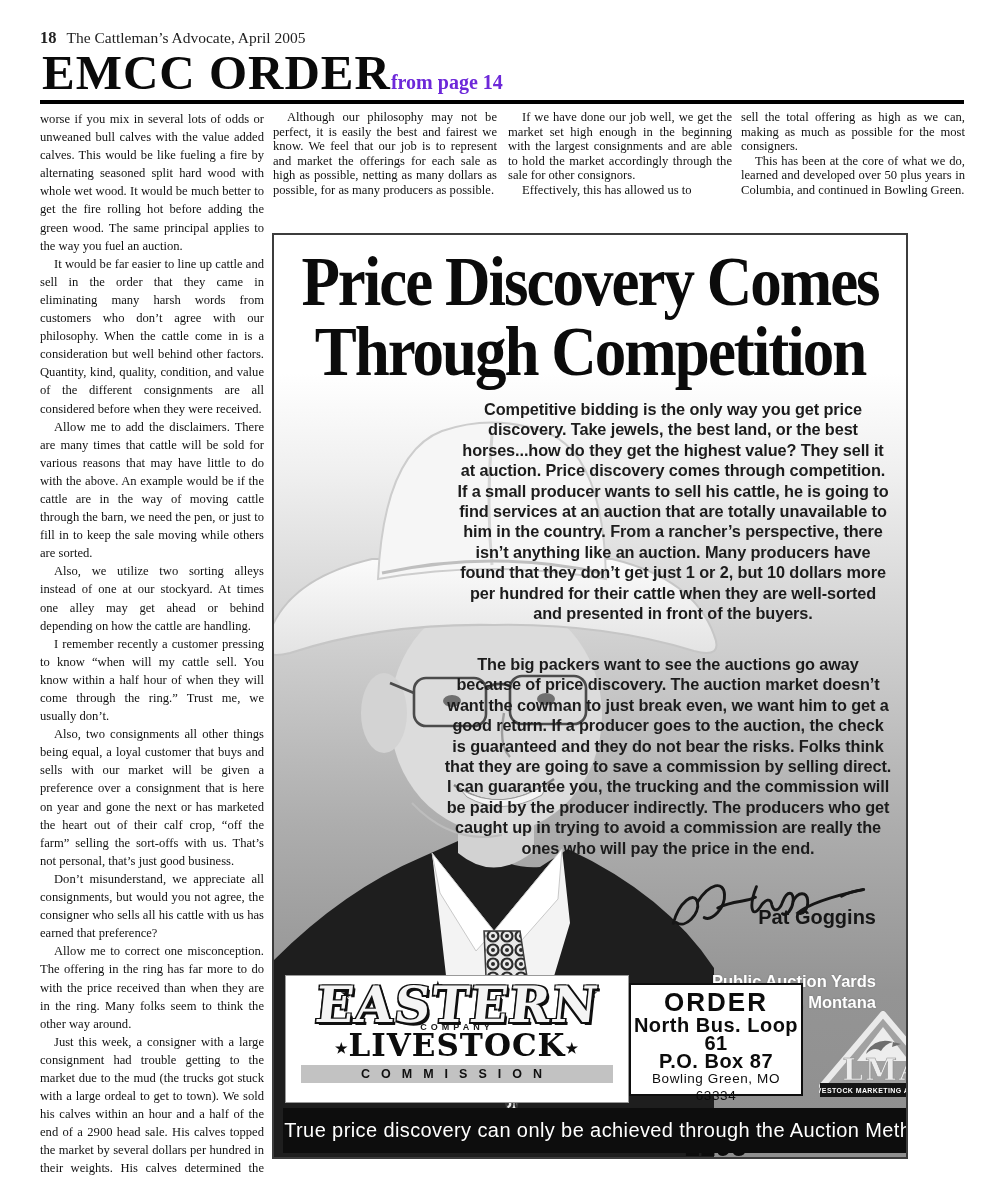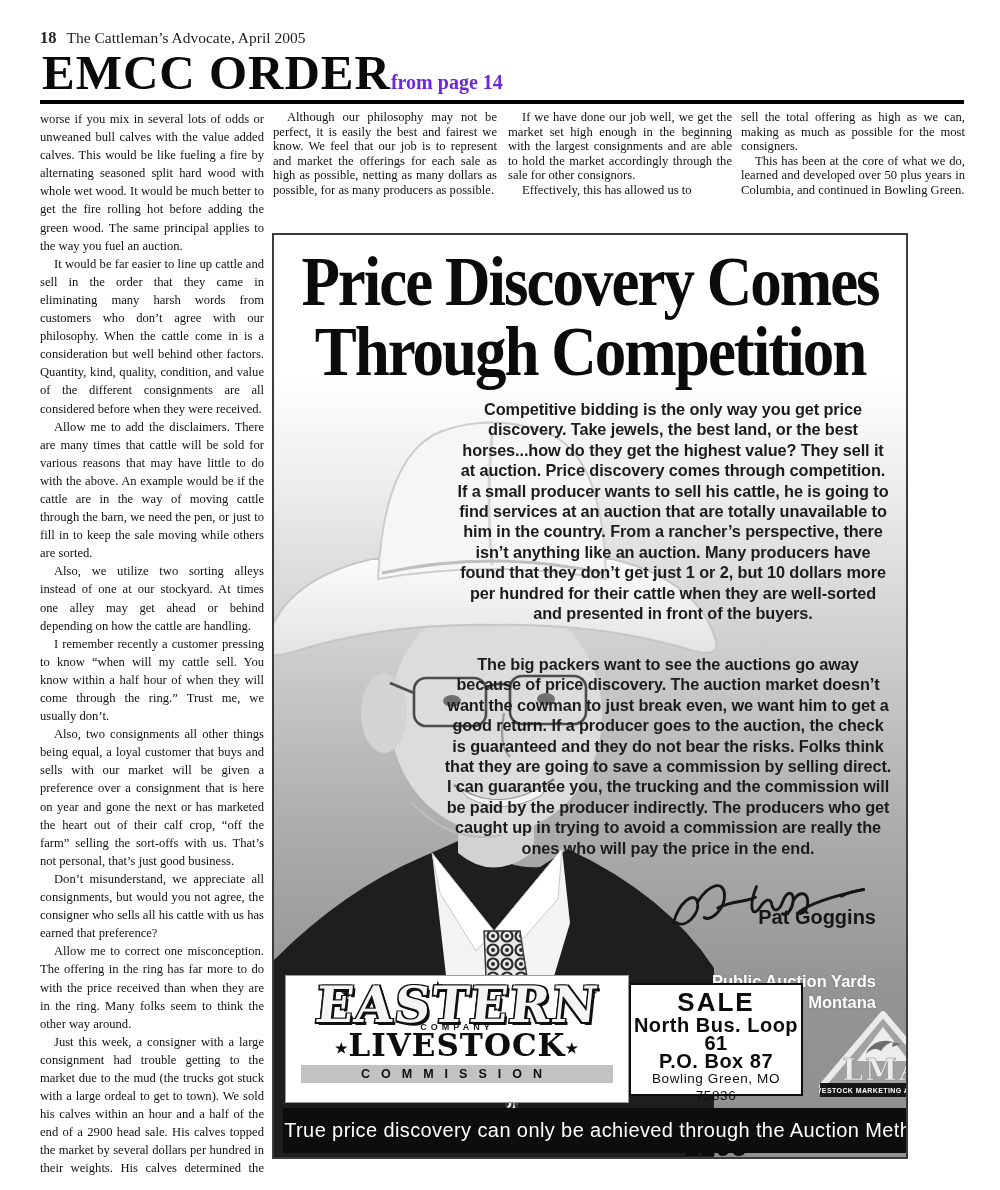--- a/index.html
+++ b/index.html
@@ -206,24 +206,24 @@
       <span class="star-top" style="left:146px; top:2px;">★</span>
       <span class="star-top" style="left:54px; top:10px;">★</span>
       <span class="star-top" style="right:30px; top:10px;">★</span>
       <div class="eastern-word">EASTERN</div>
       <div class="eastern-company">COMPANY</div>
       <div class="eastern-missouri"><span class="star">★</span><span>LIVESTOCK</span><span class="star">★</span></div>
       <div class="eastern-commission">COMMISSION</div>
     </div>
 
     <div id="emcc-box">
-      <div class="emcc-name">SALE</div>
+      <div class="emcc-name">ORDER</div>
       <div class="emcc-addr1">North Bus. Loop 61</div>
       <div class="emcc-addr2">P.O. Box 87</div>
-      <div class="emcc-addr3">Bowling Green, MO 75836</div>
+      <div class="emcc-addr3">Bowling Green, MO 63334</div>
       <div class="emcc-phone">573-324-2295</div>
     </div>
 
     <svg id="lma-logo" viewBox="0 0 128 96" aria-hidden="true">
       <path d="M64 3 L125 75 L3 75 Z" fill="rgba(255,255,255,0.14)" stroke="#eaeaea" stroke-width="6" stroke-linejoin="round"></path>
       <path d="M64 16 L90 50 L38 50 Z" fill="#ededed"></path>
       <path d="M48 40 Q58 26 74 31 Q66 33 62 40 Q55 35 47 43 Z M74 31 L82 33 L73 36 Z" fill="#6e6e6e"></path>
       <text x="64" y="69" text-anchor="middle" font-family="DejaVu Serif, serif" font-weight="bold" font-size="29" letter-spacing="2" fill="#ececec" stroke="#8f8f8f" stroke-width="0.6">LMA</text>
       <rect x="1" y="72" width="126" height="14" fill="#151515"></rect>
       <text x="64" y="82" text-anchor="middle" font-family="Liberation Sans, sans-serif" font-weight="bold" font-size="7" letter-spacing="0.4" fill="#ffffff">LIVESTOCK MARKETING ASSOCIATION</text>

